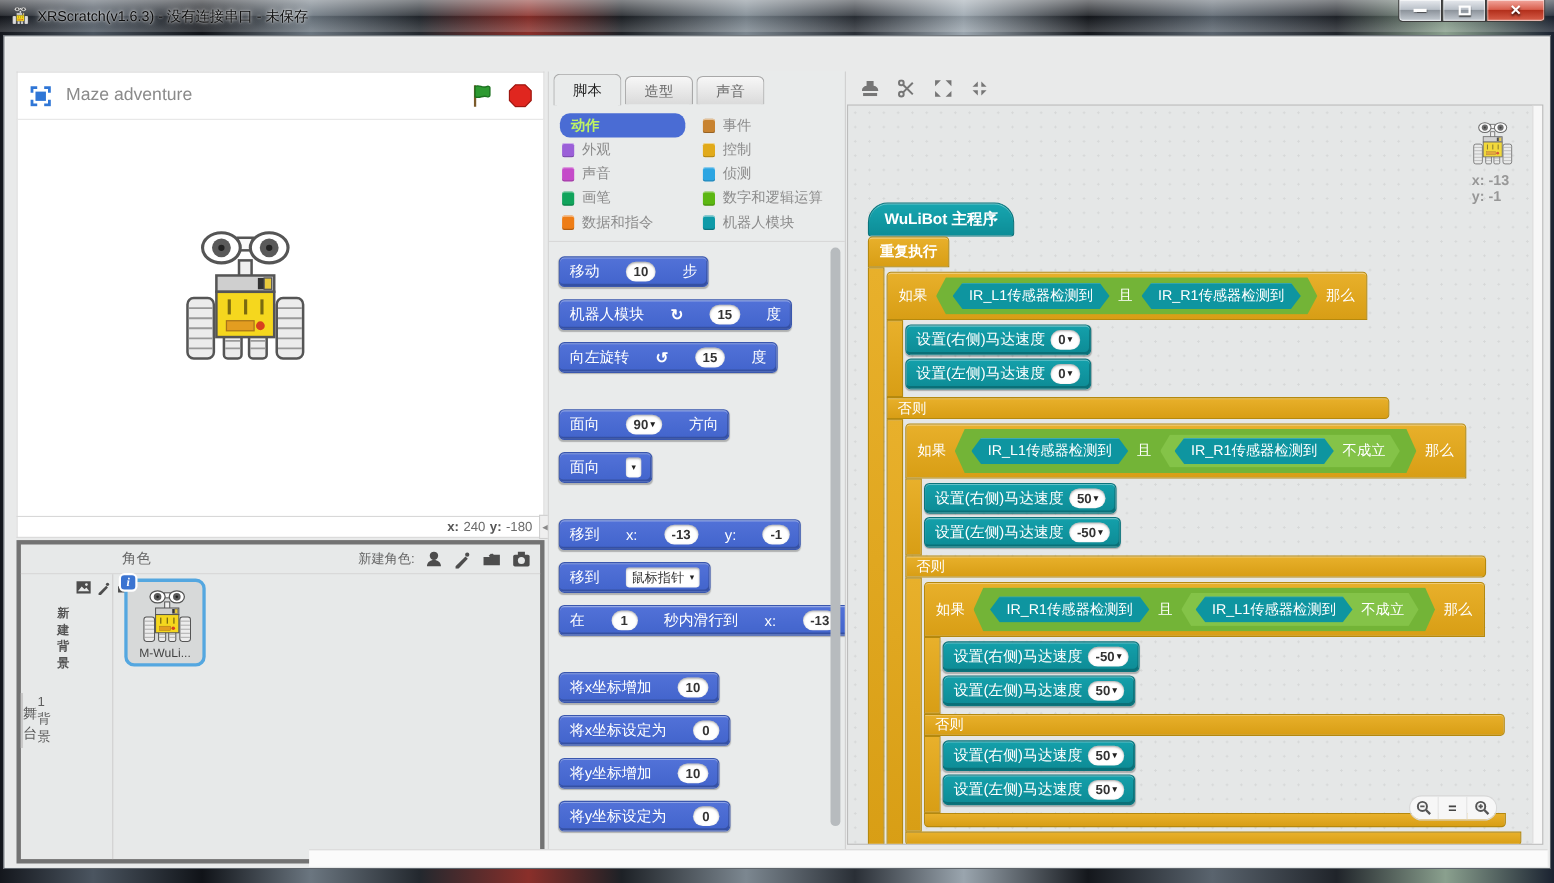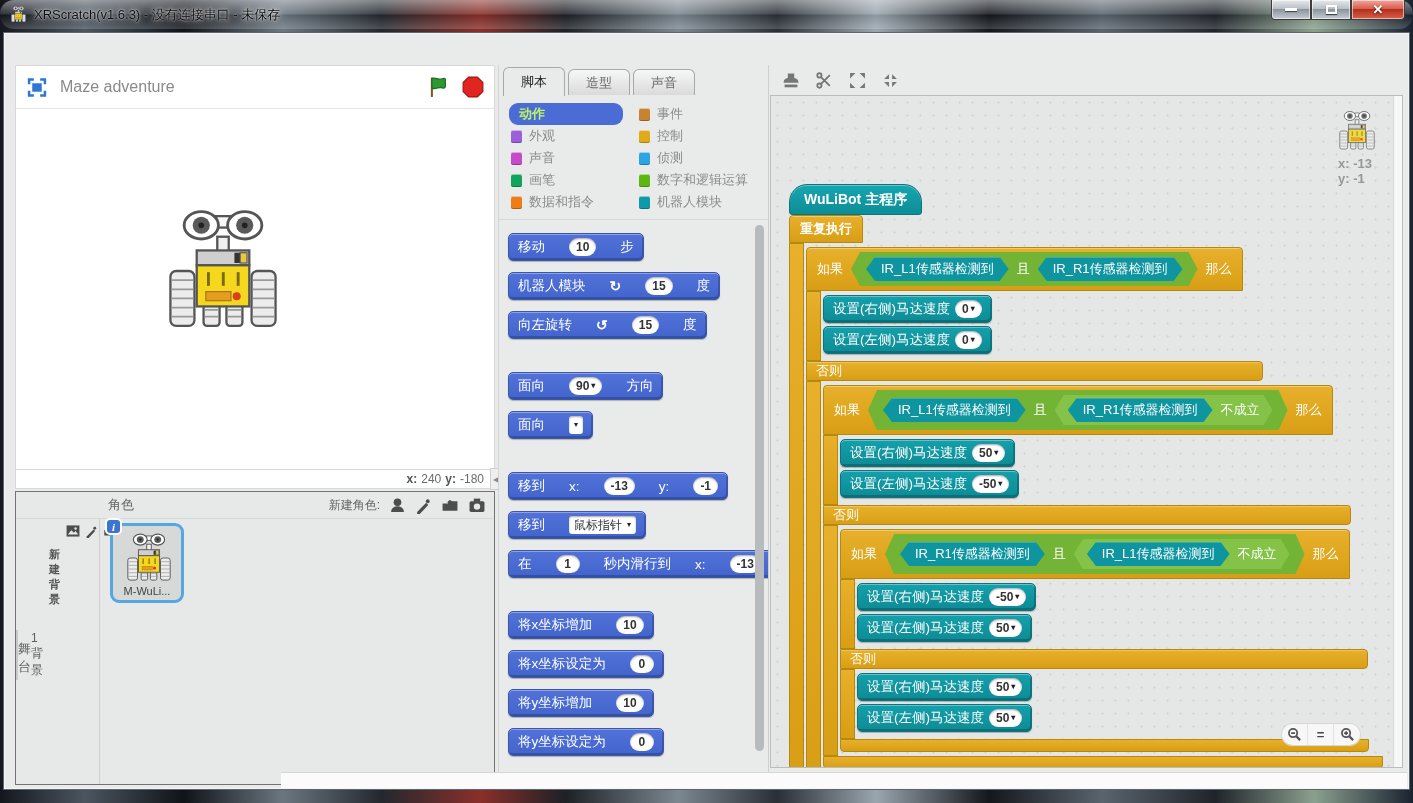--- a/index.html
+++ b/index.html
@@ -4,21 +4,21 @@
 <style>
   * { box-sizing: border-box; margin: 0; padding: 0; }
   html,body { width:1413px; height:803px; }
   body {
     font-family:"Liberation Sans", sans-serif;
     position:relative; overflow:hidden;
     background:linear-gradient(90deg,#14171d 0%,#4b5560 6%,#101318 13%,#6b7680 20%,#23282e 27%,#8a2f2a 34%,#1d2126 40%,#7c8790 48%,#2a2f36 55%,#9aa5ae 62%,#14171c 70%,#5a646e 78%,#20242a 86%,#8aa08e 93%,#1a2230 100%);
   }
   
   .titlebar{position:absolute;left:0;top:0;right:0;height:29px;display:flex;align-items:center;padding-left:10px;
-    background:linear-gradient(rgba(255,255,255,.45),rgba(255,255,255,.12) 48%,rgba(0,0,0,.08) 52%,rgba(255,255,255,.18));border-radius:14px;}
+    background:linear-gradient(rgba(255,255,255,.45),rgba(255,255,255,.12) 48%,rgba(0,0,0,.08) 52%,rgba(255,255,255,.18));}
   .title-text{font-size:13px;color:#0d0d0d;margin-left:7px;text-shadow:0 0 6px rgba(255,255,255,.95),0 0 2px rgba(255,255,255,.9);}
   .app-ico{width:17px;height:17px;}
   .winbtns{position:absolute;top:0;right:8px;display:flex;}
   .wbtn{width:40px;height:20px;border:1px solid #3c3c3c;border-top:none;display:flex;align-items:center;justify-content:center;
     background:linear-gradient(#e7eaee,#b9c0c8 45%,#8d949c 50%,#c6ccd3);box-shadow:inset 0 0 0 1px rgba(255,255,255,.55);cursor:pointer;}
   .wbtn.min{border-radius:0 0 0 4px;}
   .wbtn.close{width:54px;border-radius:0 0 4px 0;background:linear-gradient(#f2a79e,#d95f4e 45%,#b3301c 50%,#d8604b);}
   .glyph-min{width:12px;height:3px;background:#fff;box-shadow:0 1px 1px rgba(0,0,0,.6);}
   .glyph-max{width:11px;height:9px;border:2px solid #fff;box-shadow:0 1px 1px rgba(0,0,0,.6);}
   .glyph-close{color:#fff;font-size:13px;font-weight:bold;text-shadow:0 1px 2px rgba(0,0,0,.7);}
@@ -33,21 +33,21 @@
   
   .stage-header{height:44px;background:#fff;border:1px solid #d8d8d8;border-bottom:1px solid #e4e4e4;display:flex;align-items:center;padding:0 10px;}
   .stage-title{flex:1;margin-left:12px;font-size:16px;color:#8a8a8a;}
   .hdr-ic{cursor:pointer;display:flex;align-items:center;}
   .stage-view{height:361px;background:#fff;border:1px solid #d8d8d8;border-top:none;position:relative;}
   .stage-robot{position:absolute;left:148px;top:98px;width:118px;height:128px;}
   .coords-bar{height:19px;background:#fff;border:1px solid #d8d8d8;border-top:none;display:flex;align-items:center;justify-content:flex-end;padding-right:10px;font-size:12px;color:#6b6b6b;gap:4px;position:relative;}
   .coords-bar b{color:#555;}
   .collapse-btn{position:absolute;right:-8px;top:-2px;width:12px;height:22px;background:#efefef;border:1px solid #cfcfcf;font-size:8px;color:#888;display:flex;align-items:center;justify-content:center;cursor:pointer;}
   
-  .sprites-panel{position:absolute;left:0;right:0;top:426px;bottom:0;background:#e7e9e9;border:1px solid #737373;display:flex;flex-direction:column;}
+  .sprites-panel{position:absolute;left:0;right:0;top:426px;bottom:0;background:#e7e9e9;border:4px solid #737373;display:flex;flex-direction:column;}
   .sp-header{height:27px;display:flex;align-items:center;padding:0 8px;border-bottom:1px solid #d8d8d8;}
   .sp-title{font-size:13px;color:#666;margin-left:84px;}
   .sp-new{margin-left:auto;display:flex;align-items:center;gap:9px;font-size:12px;color:#666;}
   .sp-new svg{cursor:pointer;}
   .sp-body{flex:1;display:flex;}
   .sp-left{width:84px;border-right:1px solid #cfcfcf;display:flex;align-items:center;padding-top:6px;}
   .stage-thumb{width:58px;height:50px;background:#fff;border:1px solid #c9c9c9;cursor:pointer;}
   .sp-left .lab1{font-size:13px;color:#5e5e5e;margin-top:6px;}
   .sp-left .lab2{font-size:12px;color:#5e5e5e;}
   .newbk{align-self:flex-start;margin:22px 0 2px 6px;font-size:11px;font-weight:bold;color:#555;}

